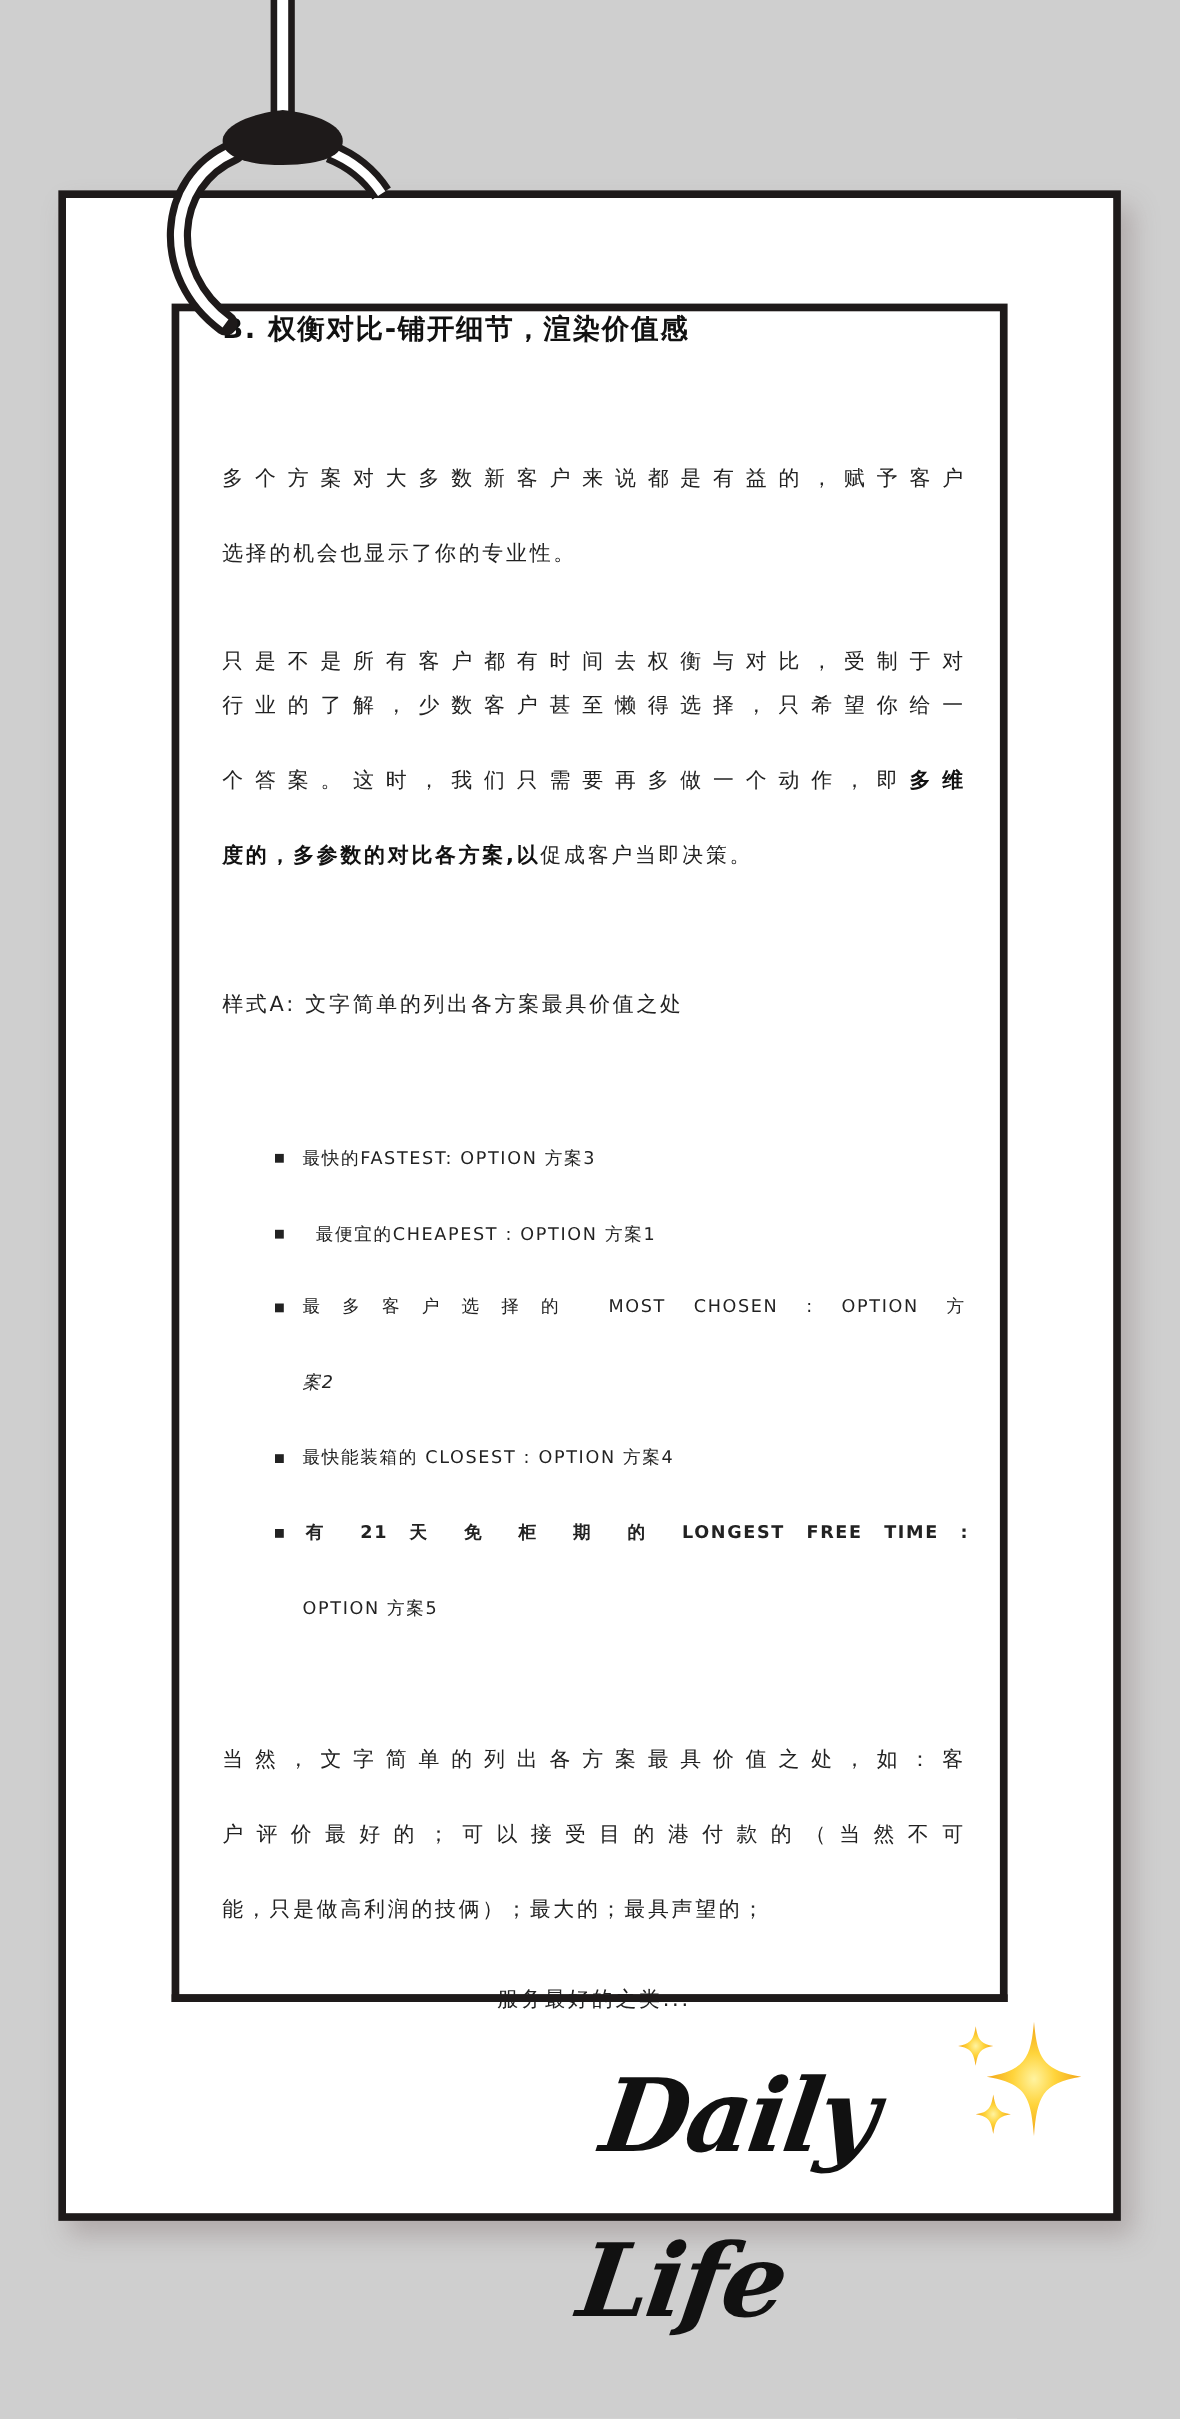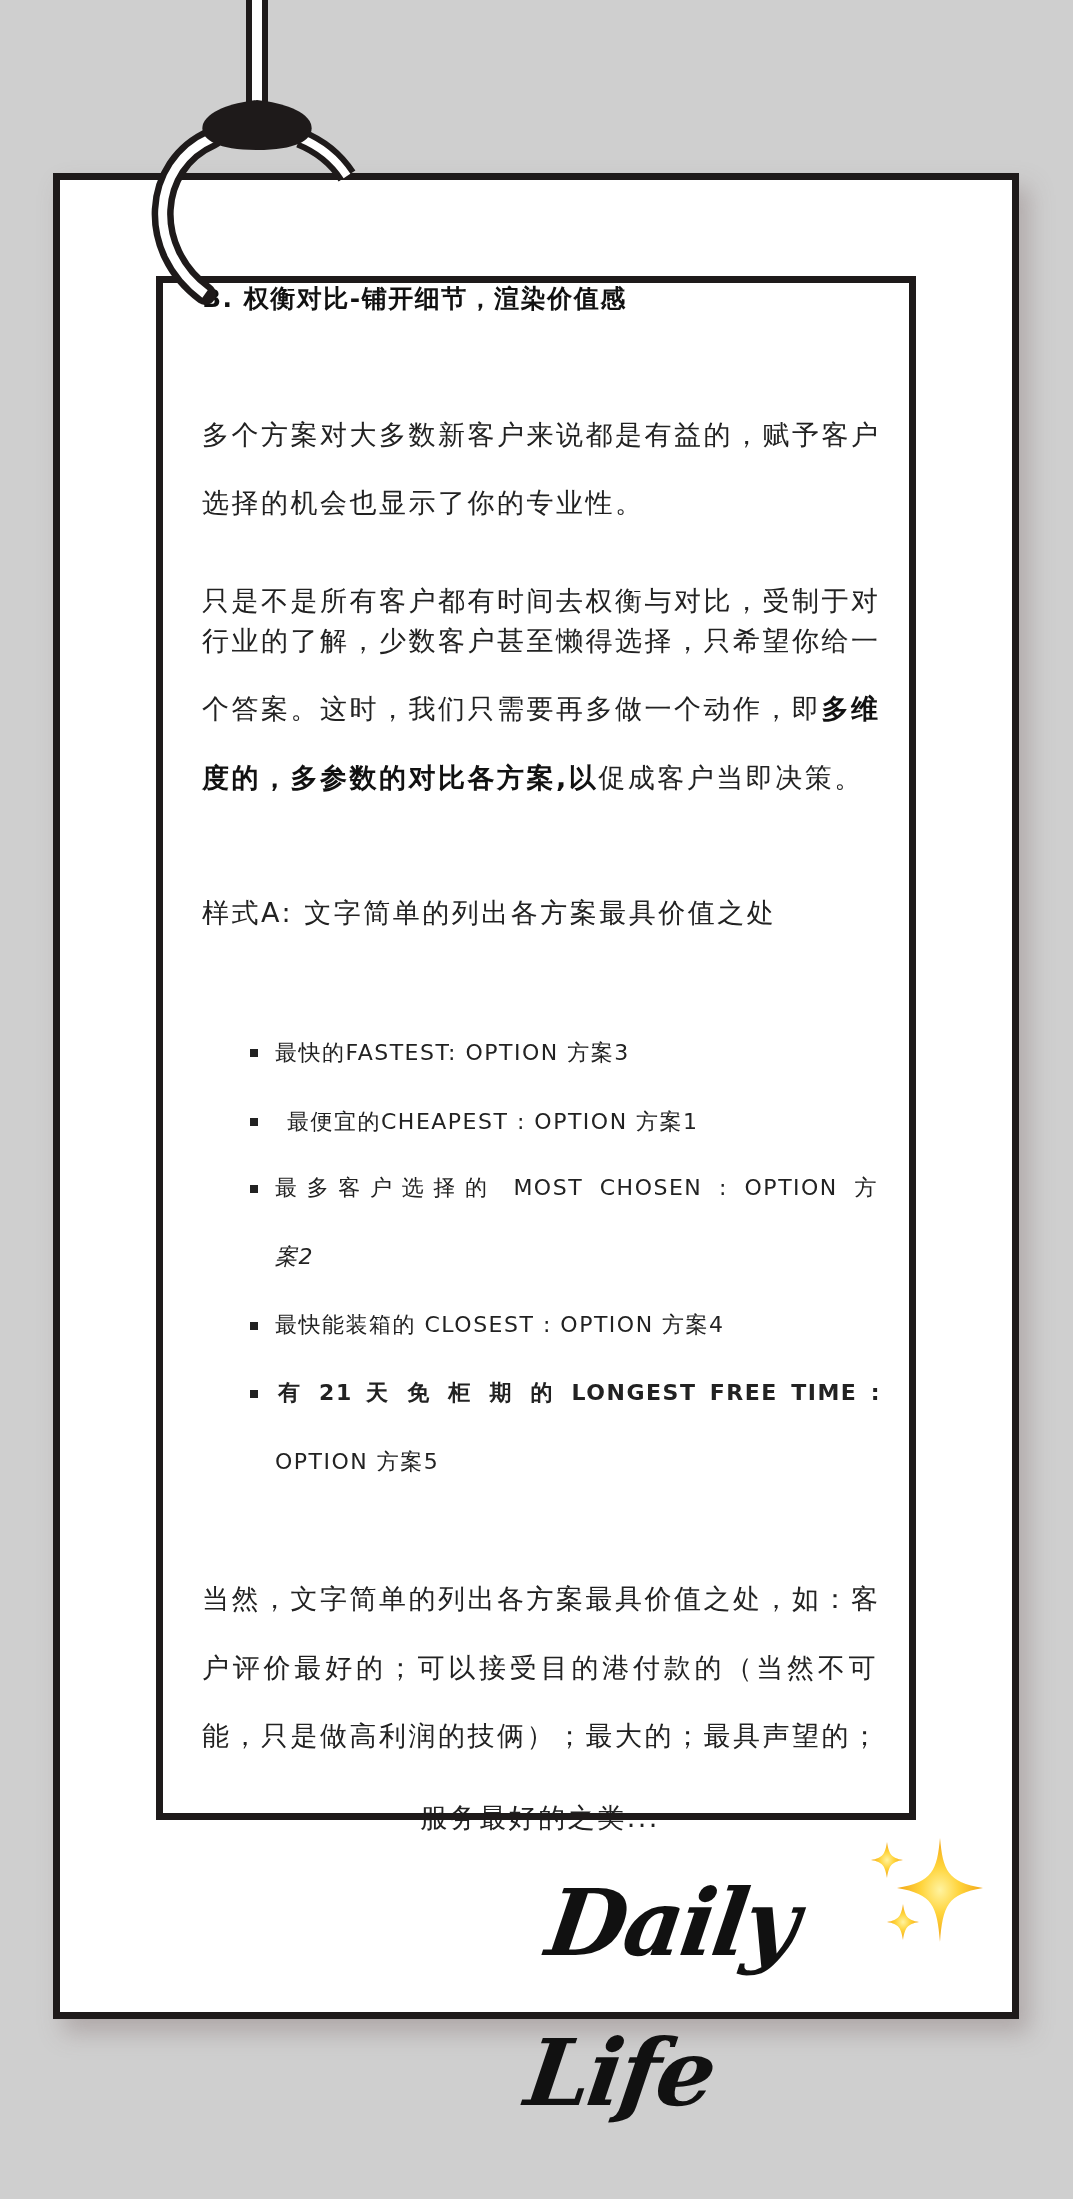--- a/index.html
+++ b/index.html
@@ -16,28 +16,28 @@
   }
   .inner-frame {
     position: absolute; left: 156px; top: 276px; width: 746px; height: 1530px;
     border: 7px solid #1e1a1a; background: #fff;
   }
   .content {
     position: absolute; left: 202px; top: 0; width: 676px;
   }
   .line {
     position: absolute; left: 0; width: 676px; height: 40px; line-height: 40px;
-    font-size: 27px; letter-spacing: 2.5px; white-space: nowrap; color: #222;
+    font-size: 19px; letter-spacing: 2.5px; white-space: nowrap; color: #222;
   }
   .line.just { text-align: justify; text-align-last: justify; }
   .line .b { font-weight: bold; color: #111; }
   .title { font-weight: bold; font-size: 25px; letter-spacing: 1.5px; color: #111; }
   .bullet-line {
     position: absolute; left: 48px; width: 603px; height: 40px; line-height: 40px;
-    font-size: 22px; letter-spacing: 1.5px; white-space: nowrap; color: #222;
+    font-size: 16px; letter-spacing: 1.5px; white-space: nowrap; color: #222;
   }
   .bullet-line.just { text-align: justify; text-align-last: justify; }
   .bullet-marker {
     position: absolute; left: 48px; width: 8px; height: 8px; background: #222;
   }
   .rope {
     position: absolute; left: 0; top: 0; width: 1073px; height: 320px; pointer-events: none;
   }
   .signature {
     position: absolute; left: 548px; top: 1848px; width: 340px; height: 150px;

